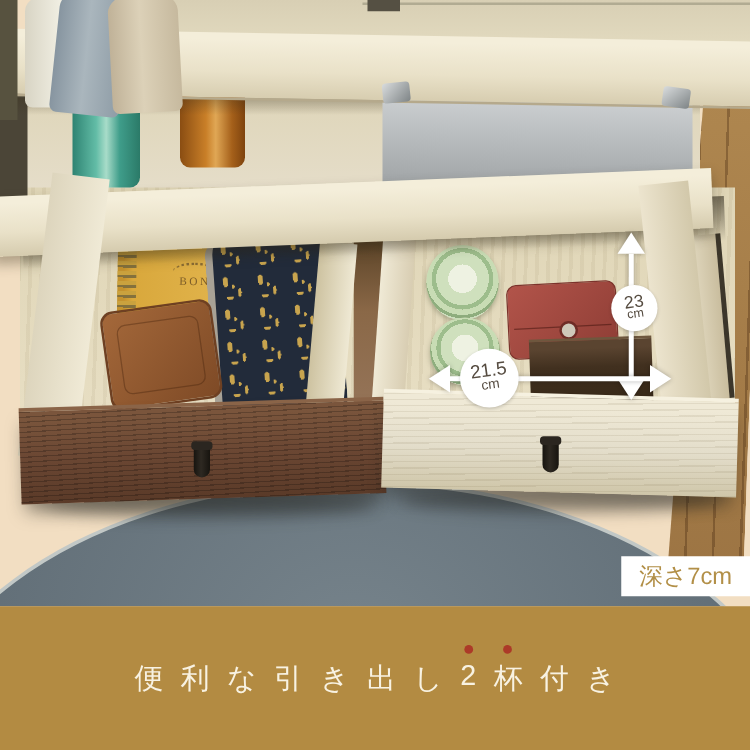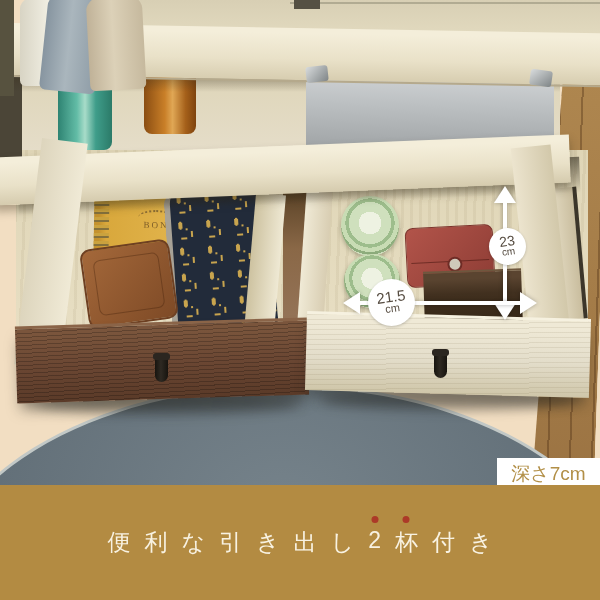--- a/index.html
+++ b/index.html
@@ -139,21 +139,21 @@
     box-shadow:0 1px 3px rgba(0,0,0,.2);}
   .dim-circle .inner{transform:rotate(-8deg);text-align:center;color:var(--label-text);line-height:.85;}
   .circle-h{left:489px;top:228px;width:37px;height:37px;}
   .circle-h .val{font-size:14px;}
   .circle-h .unit{font-size:10px;}
   .circle-w{left:368px;top:279px;width:47px;height:47px;}
   .circle-w .val{font-size:15px;}
   .circle-w .unit{font-size:11px;}
   .dim-circle .val,.dim-circle .unit{display:block;}
 
-  .depth-badge{left:497px;top:458px;width:103px;height:32px;background:#ffffff;z-index:45;
+  .depth-badge{left:497px;top:445px;width:103px;height:32px;background:#ffffff;z-index:45;
     display:flex;align-items:center;justify-content:center;color:var(--badge-gold);font-size:19px;}
 
   
   .caption-band{position:absolute;left:0;top:485px;width:600px;height:115px;background:var(--gold-band);z-index:50;
     display:flex;align-items:center;justify-content:center;}
   .caption{display:flex;color:var(--caption-cream);font-size:23px;}
   .cap-ch{display:inline-block;margin:0 7px;position:relative;}
   .cap-ch.dotted::before{content:"";position:absolute;top:-11px;left:50%;transform:translateX(-50%);
     width:7px;height:7px;border-radius:50%;background:var(--accent-red);}
 </style>

